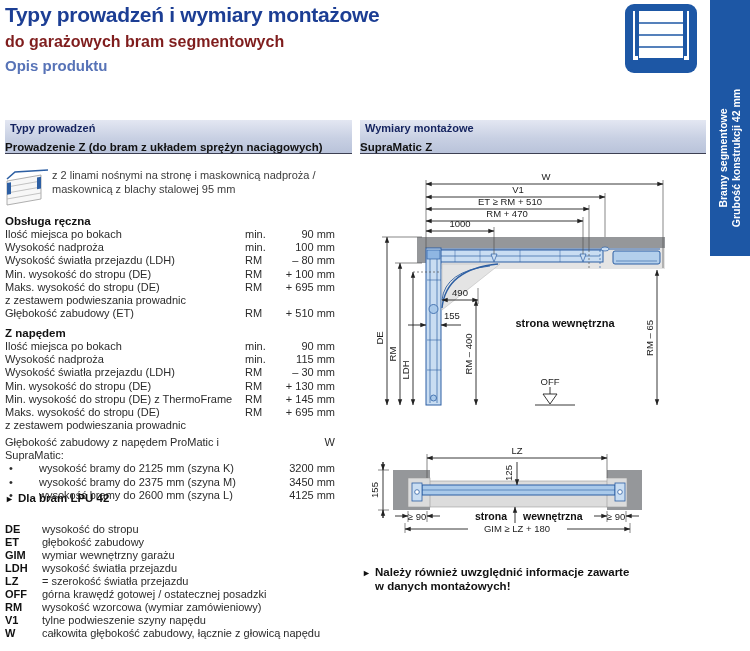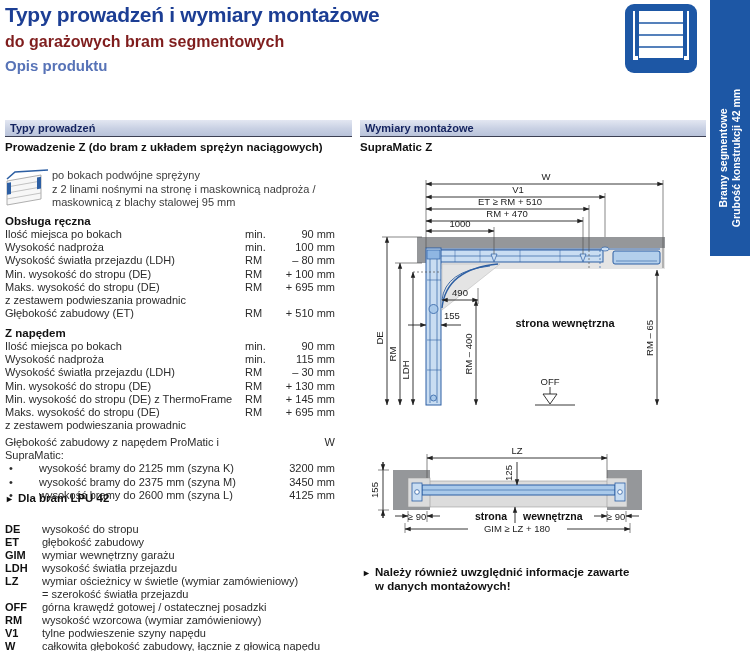--- a/index.html
+++ b/index.html
@@ -2,21 +2,21 @@
 <html><head>
 <meta charset="utf-8">
 <style>
   html,body{margin:0;padding:0;background:#fff;}
   #page{position:relative;width:750px;height:651px;background:#ffffff;
         font-family:"Liberation Sans",sans-serif;color:#222;overflow:hidden;padding-left:19px;}
   .abs{position:absolute;}
   .title{left:5px;top:3px;font-size:21px;font-weight:bold;color:#1c3e94;letter-spacing:-0.3px;}
   .subtitle{left:5px;top:33px;font-size:16px;font-weight:bold;color:#7f1d1d;}
   .section{left:5px;top:57px;font-size:15px;font-weight:bold;color:#5773b7;}
-  .hbar{height:17px;background:linear-gradient(180deg,#e3e7f2 0%,#c8d0e3 55%,#b9c3da 100%);
+  .hbar{height:34px;background:linear-gradient(180deg,#e3e7f2 0%,#c8d0e3 55%,#b9c3da 100%);
         border-bottom:1px solid #3c3f52;font-weight:bold;font-size:11px;color:#14235f;
         line-height:16px;padding-left:5px;box-sizing:border-box;}
   .sub{font-weight:bold;font-size:11.5px;color:#111;}
   .smalltext{font-size:11px;line-height:13.5px;color:#3c3c3c;}
   .bold-head{font-weight:bold;font-size:11.5px;color:#111;}
   .trow{display:flex;font-size:11px;line-height:13.2px;color:#2b2b2b;}
   .trow .lab{flex:1;}
   .trow .ref{width:34px;margin-left:12px;}
   .trow .val{width:56px;text-align:right;}
   .brow{display:flex;font-size:11px;line-height:13.2px;color:#2b2b2b;}
@@ -80,21 +80,20 @@
     <polyline points="3,13 11,6 44,4" fill="none" stroke="#2d5fa3" stroke-width="1.6"></polyline>
     <polygon points="3,15 37,9 37,33 3,39" fill="#f7f7f7" stroke="#9a9a9a" stroke-width="0.8"></polygon>
     <line x1="3" y1="21" x2="37" y2="15" stroke="#b5b5b5" stroke-width="0.8"></line>
     <line x1="3" y1="27" x2="37" y2="21" stroke="#b5b5b5" stroke-width="0.8"></line>
     <line x1="3" y1="33" x2="37" y2="27" stroke="#b5b5b5" stroke-width="0.8"></line>
     <polygon points="3,17 7,16.3 7,28 3,28.7" fill="#2d5fa3"></polygon>
     <polygon points="33,11.5 37,10.8 37,22.5 33,23.2" fill="#2d5fa3"></polygon>
   </svg>
 
   <div class="abs smalltext" style="left:52px;top:169px;width:300px">
-    <div>po bokach podwójne sprężyny</div>
     <div>z 2 linami nośnymi na stronę i maskownicą nadproża /</div>
     <div>maskownicą z blachy stalowej 95 mm</div>
   </div>
 
   <div class="abs bold-head" style="left:5px;top:215px">Obsługa ręczna</div>
   <div class="abs" style="left:5px;top:228px;width:330px">
     <div class="trow">
       <div class="lab">Ilość miejsca po bokach</div>
       <div class="ref">min.</div>
       <div class="val">90 mm</div>
@@ -210,21 +209,20 @@
       <div class="k">GIM</div>
       <div class="d">wymiar wewnętrzny garażu</div>
     </div>
     <div class="legend-row">
       <div class="k">LDH</div>
       <div class="d">wysokość światła przejazdu</div>
     </div>
     <div class="legend-row">
       <div class="k">LZ</div>
       <div class="d">
-        <div>wymiar ościeżnicy w świetle (wymiar zamówieniowy)</div>
         <div>= szerokość światła przejazdu</div>
       </div>
     </div>
     <div class="legend-row">
       <div class="k">OFF</div>
       <div class="d">górna krawędź gotowej / ostatecznej posadzki</div>
     </div>
     <div class="legend-row">
       <div class="k">RM</div>
       <div class="d">wysokość wzorcowa (wymiar zamówieniowy)</div>

